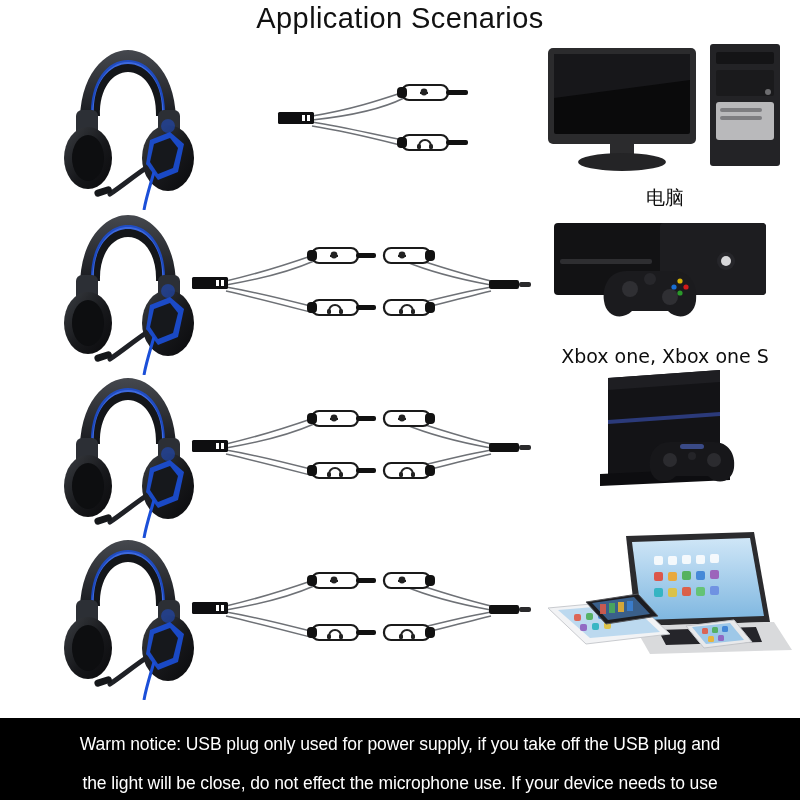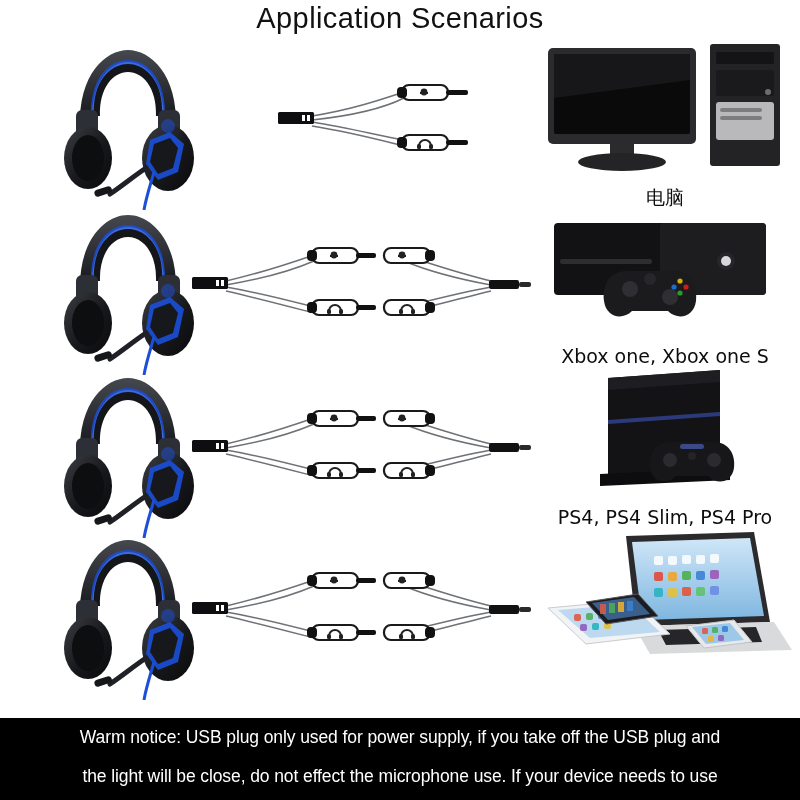--- a/index.html
+++ b/index.html
@@ -41,21 +41,21 @@
 
   
   .notice{
     position:absolute;left:0;top:718px;width:800px;height:82px;
     background:#000;color:#fff;overflow:hidden;
   }
   .notice p{
     margin:0;padding:0 14px;font-size:17.5px;line-height:39px;
     text-align:center;white-space:nowrap;letter-spacing:-.1px;
   }
-  .notice p:first-child{text-align:center;}
+  .notice p:first-child{padding-top:7px;text-align:center;}
 </style>
 </head>
 <body>
 
 <div class="stage">
 
   <div class="title">Application Scenarios</div>
 
   <div class="row row-1">
 
@@ -300,21 +300,20 @@
         <path d="M78 10 L190 2 L190 104 L78 112 Z" fill="#131316"></path>
         <path d="M78 10 L190 2 L190 14 L78 22 Z" fill="#1e1e22"></path>
         <path d="M78 52 L190 44 L190 48 L78 56 Z" fill="#2b3a7a"></path>
         <path d="M70 106 L200 100 L200 112 L70 118 Z" fill="#0d0d10"></path>
         <path d="M140 74 C126 74 118 86 120 100 C122 114 136 118 146 108 L178 108 C188 118 202 114 204 100 C206 86 198 74 184 74 Z" fill="#17171a"></path>
         <rect x="150" y="76" width="24" height="5" rx="2.5" fill="#3a4a86"></rect>
         <circle cx="140" cy="92" r="7" fill="#2b2b2f"></circle>
         <circle cx="184" cy="92" r="7" fill="#2b2b2f"></circle>
         <circle cx="162" cy="88" r="4" fill="#242428"></circle>
       </svg>
-      <div class="dev-label" style="top:138px">PS4, PS4 Slim, PS4 Pro</div>
     </div>
   </div>
 
   <div class="row row-4">
 
     <div class="headset">
       <svg class="hs-svg" viewBox="0 0 140 170">
         <path d="M22 88 C20 34 48 10 70 10 C92 10 120 34 118 88 L106 88 C108 44 90 22 70 22 C50 22 32 44 34 88 Z" fill="url(#bandG)"></path>
         <path d="M33 80 C31 40 50 20 70 20 C90 20 109 40 107 80 L100 80 C101 46 86 28 70 28 C54 28 39 46 40 80 Z" fill="#1b4fd8" opacity=".85"></path>
         <path d="M36 76 C34 42 52 24 70 24 C88 24 106 42 104 76 L98 76 C99 48 85 32 70 32 C55 32 41 48 42 76 Z" fill="#14161a"></path>

